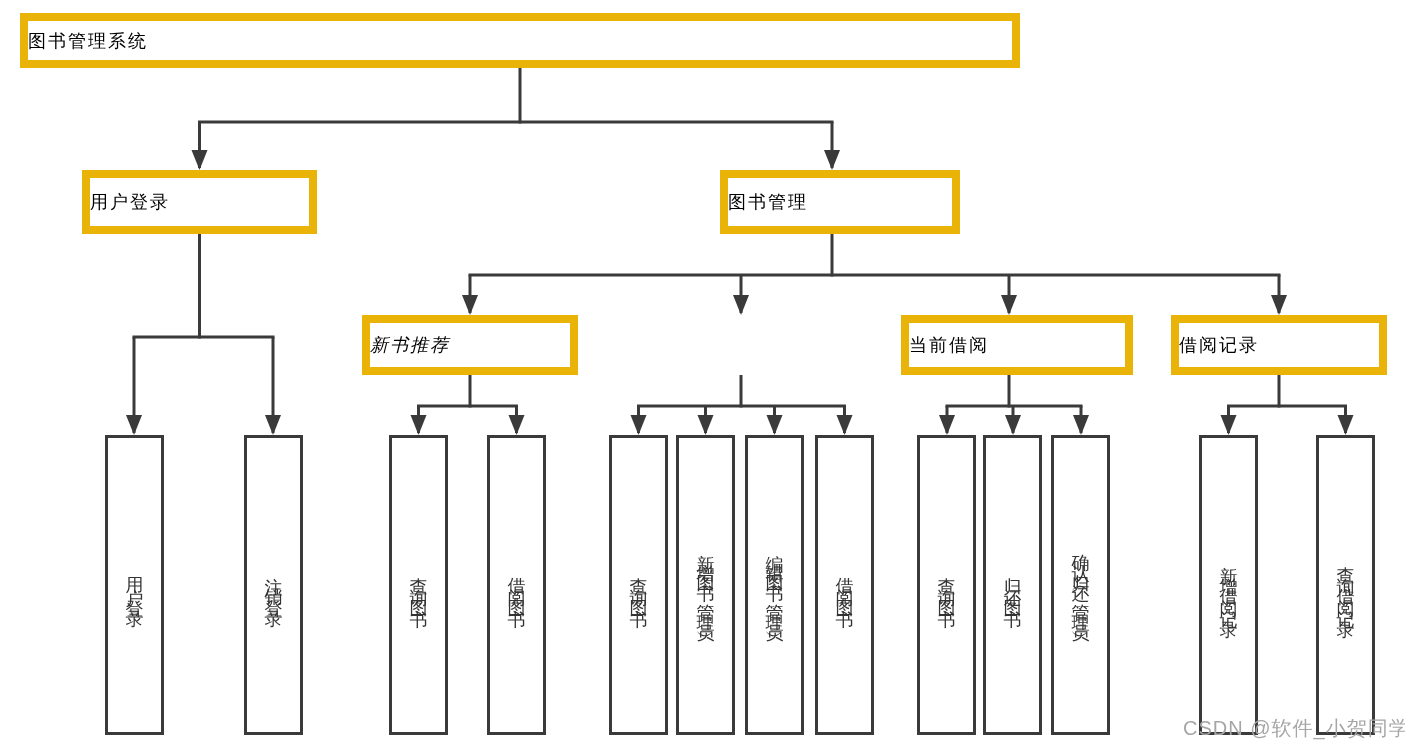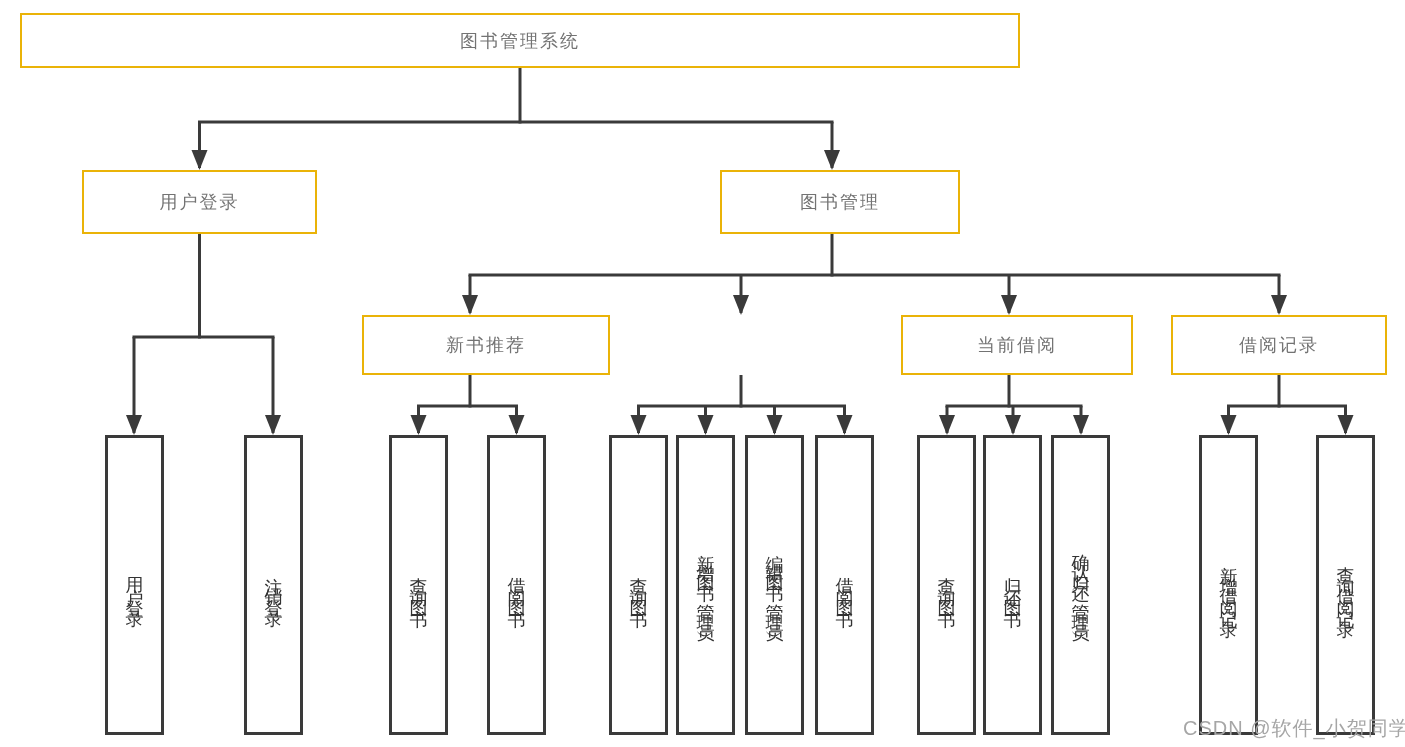--- a/index.html
+++ b/index.html
@@ -9,26 +9,26 @@
     font-family: "Liberation Sans", sans-serif;
     position: relative;
     overflow: hidden;
   }
   .canvas { position: absolute; left: 0; top: 0; width: 1405px; height: 747px; }
   svg.wires { position: absolute; left: 0; top: 0; width: 1405px; height: 747px; }
 
   .node {
     position: absolute;
     box-sizing: border-box;
-    border: 2px solid #eab308;
+    border: 8px solid #eab308;
     background: #ffffff;
     display: flex;
     align-items: center;
-    justify-content: center;
-    color: #737373;
+    justify-content: flex-start;
+    color: #000000;
     font-size: 18px;
     letter-spacing: 2px;
   }
   .node.root { font-size: 18px; }
 
   .leaf {
     position: absolute;
     box-sizing: border-box;
     border: 3px solid #3a3a3a;
     background: #ffffff;
@@ -119,21 +119,21 @@
     <span>图书管理系统</span>
   </div>
 
   <div class="node" style="left:82px; top:170px; width:235px; height:64px;">
     <span>用户登录</span>
   </div>
   <div class="node" style="left:712px; top:170px; width:240px; height:64px;margin-left:8px;">
     <span>图书管理</span>
   </div>
 
-  <div class="node" style="left:362px; top:315px; width:248px; height:60px;">
+  <div class="node" style="left:362px; top:315px; width:216px; height:60px;font-style:italic;">
     <span>新书推荐</span>
   </div>
   <div class="node" style="left:901px; top:315px; width:232px; height:60px;">
     <span>当前借阅</span>
   </div>
   <div class="node" style="left:1171px; top:315px; width:216px; height:60px;">
     <span>借阅记录</span>
   </div>
 
   <div class="leaf" style="left:105px;">

